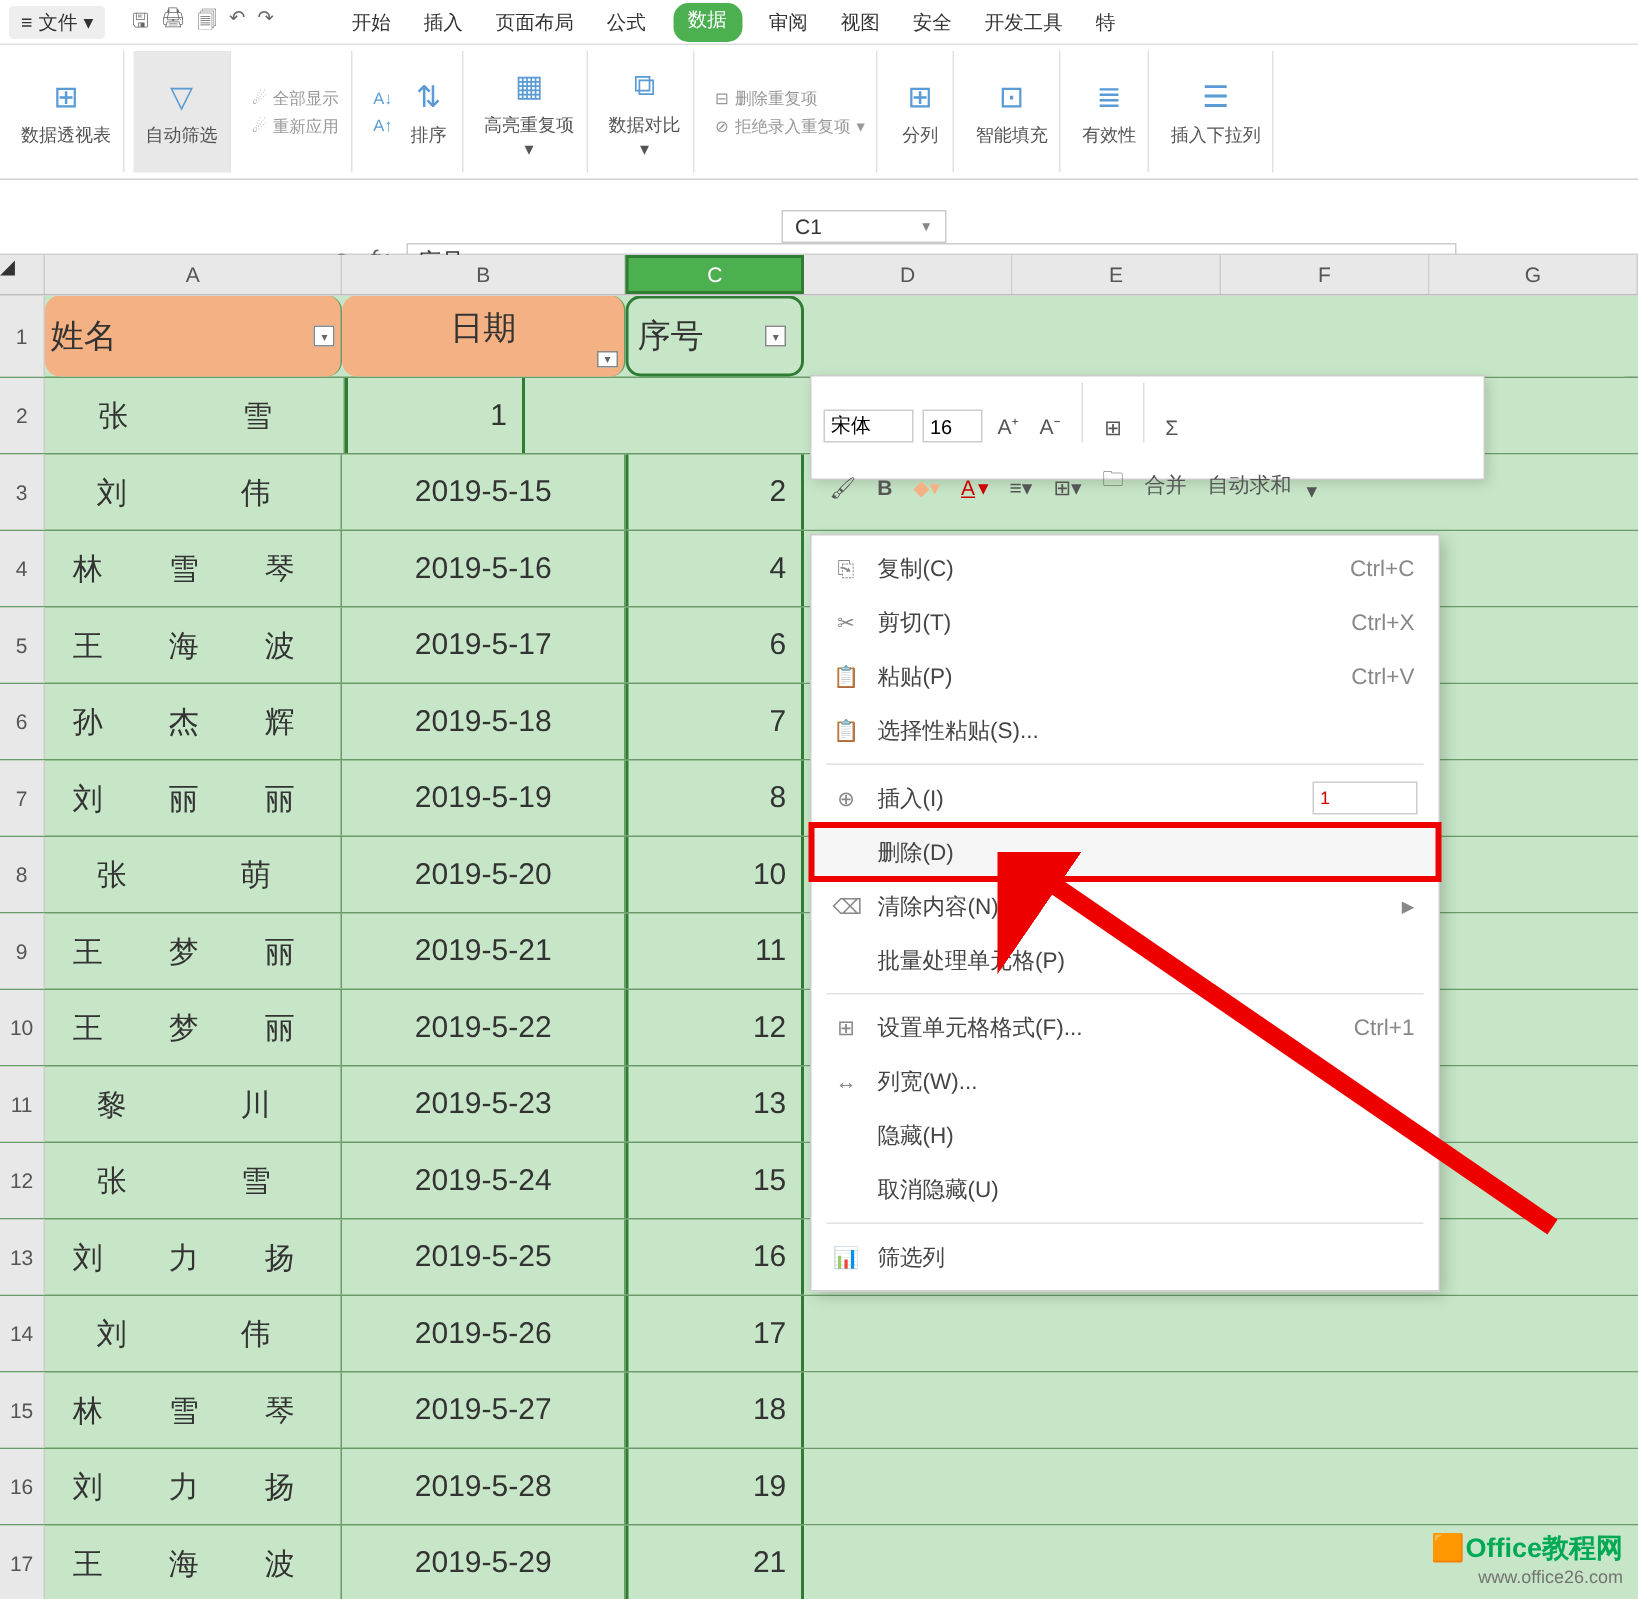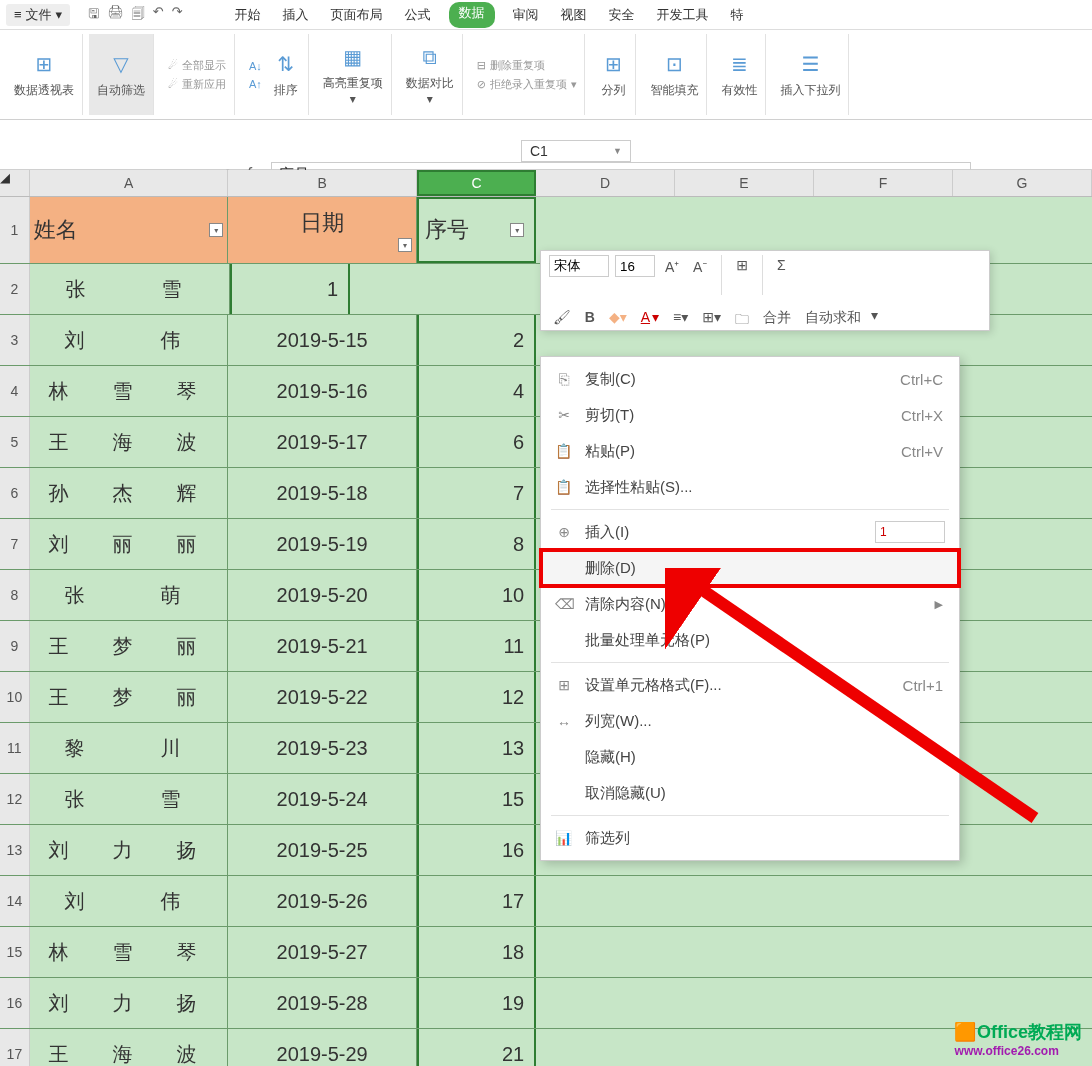--- a/index.html
+++ b/index.html
@@ -34,50 +34,50 @@
     .col-headers { display:flex; position:sticky; top:0; background:#f3f3f3; border-bottom:1px solid #bbb; }
     .corner { width:30px; height:26px; border-right:1px solid #ccc; background:#e8e8e8; }
     .col-h { height:26px; display:flex; align-items:center; justify-content:center; border-right:1px solid #ccc; color:#555; font-size:14px; background:#e8e8e8; cursor:pointer; }
     .col-h.selected { background:#4caf50; color:#fff; border:2px solid #2e7d32; }
     .cA{width:200px;} .cB{width:190px;} .cC{width:120px;} .cD{width:140px;} .cE{width:140px;} .cF{width:140px;} .cG{width:140px;}
     
     .rows { }
     .row { display:flex; border-bottom:1px solid #6b9b6b; }
     .row-h { width:30px; display:flex; align-items:center; justify-content:center; border-right:1px solid #ccc; color:#555; font-size:14px; background:#e8e8e8; }
     .cell { display:flex; align-items:center; justify-content:center; font-size:20px; border-right:1px solid #6b9b6b; padding:8px 4px; height:50px; }
-    .row1 .cell { background:#f4b183; font-size:22px; height:66px; }
+    .row1 .cell { background:#f4b183; font-size:22px; height:54px;border-radius:10px; }
     .row1 .cell.cC { background:#c7e6c7; justify-content:flex-start; padding-left:6px; border:2px solid #2e7d32; }
     .cell.cA { width:200px; letter-spacing:12px; }
     .cell.cB { width:190px;flex-direction:column; }
     .cell.cC { width:120px; justify-content:flex-end; padding-right:10px; border-left:2px solid #2e7d32; border-right:2px solid #2e7d32; }
     .cell.rest { width:560px; background:#c7e6c7; border:none; }
     .filter-btn { width:14px; height:14px; border:1px solid #888; display:inline-flex; align-items:center; justify-content:center; font-size:8px; color:#666; margin-left:auto; background:#fff; cursor:pointer; }
     
     
-    .mini-toolbar { position:absolute; top:250px; left:540px; width:450px; height:81px; background:#fff; border:1px solid #ccc; box-shadow:2px 2px 8px rgba(0,0,0,0.15); display:flex; align-items:flex-start; flex-wrap:wrap; padding:4px 8px; gap:6px; font-size:14px; color:#555; z-index:10;}
+    .mini-toolbar { position:absolute; top:250px; left:540px; width:450px; height:70px; background:#fff; border:1px solid #ccc; box-shadow:2px 2px 8px rgba(0,0,0,0.15); display:flex; align-items:flex-end; flex-wrap:wrap; padding:4px 8px; gap:6px; font-size:14px; color:#555; z-index:10;}
     .mini-toolbar .mt-item { padding:2px 4px; display:flex; align-items:center; gap:2px; cursor:pointer; }
     .mini-toolbar input{border:1px solid #ccc; width:60px; height:22px; padding:0 4px;}
     .mini-toolbar .divider{width:1px;height:40px;background:#ddd;margin:0 4px;}
     
     
     .context-menu { position:absolute; top:356px; left:540px; width:420px; background:#fff; border:1px solid #ccc; box-shadow:3px 3px 10px rgba(0,0,0,0.2); padding:4px 0; z-index:10; }
     .cm-item { display:flex; align-items:center; height:36px; padding:0 16px 0 44px; position:relative; font-size:15px; color:#444; cursor:pointer; }
     .cm-item.highlight { outline:4px solid #e00; outline-offset:-2px; background:#f5f5f5; }
     .cm-icon { position:absolute; left:14px; width:18px; text-align:center; color:#888; font-size:14px; }
     .cm-shortcut { margin-left:auto; color:#888; font-size:15px; }
     .cm-sep { height:1px; background:#e2e2e2; margin:4px 10px; }
     .cm-input { position:absolute; right:14px; width:70px; height:22px; border:1px solid #ccc; font-size:12px; color:#c00; text-align:left; padding-left:4px;}
     .cm-arrow{margin-left:auto;color:#888;font-size:11px;}
     
     
     .red-arrow { position:absolute; top:568px; left:665px; z-index:20; pointer-events:none; }
     
     
     .watermark { position:absolute; bottom:8px; right:10px; font-size:18px; font-weight:bold; color:#0a5; z-index:30; }
-    .watermark .o{color:#f80;} .watermark small{display:block;font-size:12px;color:#a21caf;font-weight:bold;}
+    .watermark .o{color:#f80;} .watermark small{display:block;font-size:12px;color:#737373;font-weight:normal;text-align:right;}
   </style>
 </head>
 <body>
 
 <div class="menubar">
   <div class="file-btn">≡ <span>文件</span> ▾</div>
   <div class="qat">
     <span>🖫</span>
     <span>🖨</span>
     <span>🗐</span>

